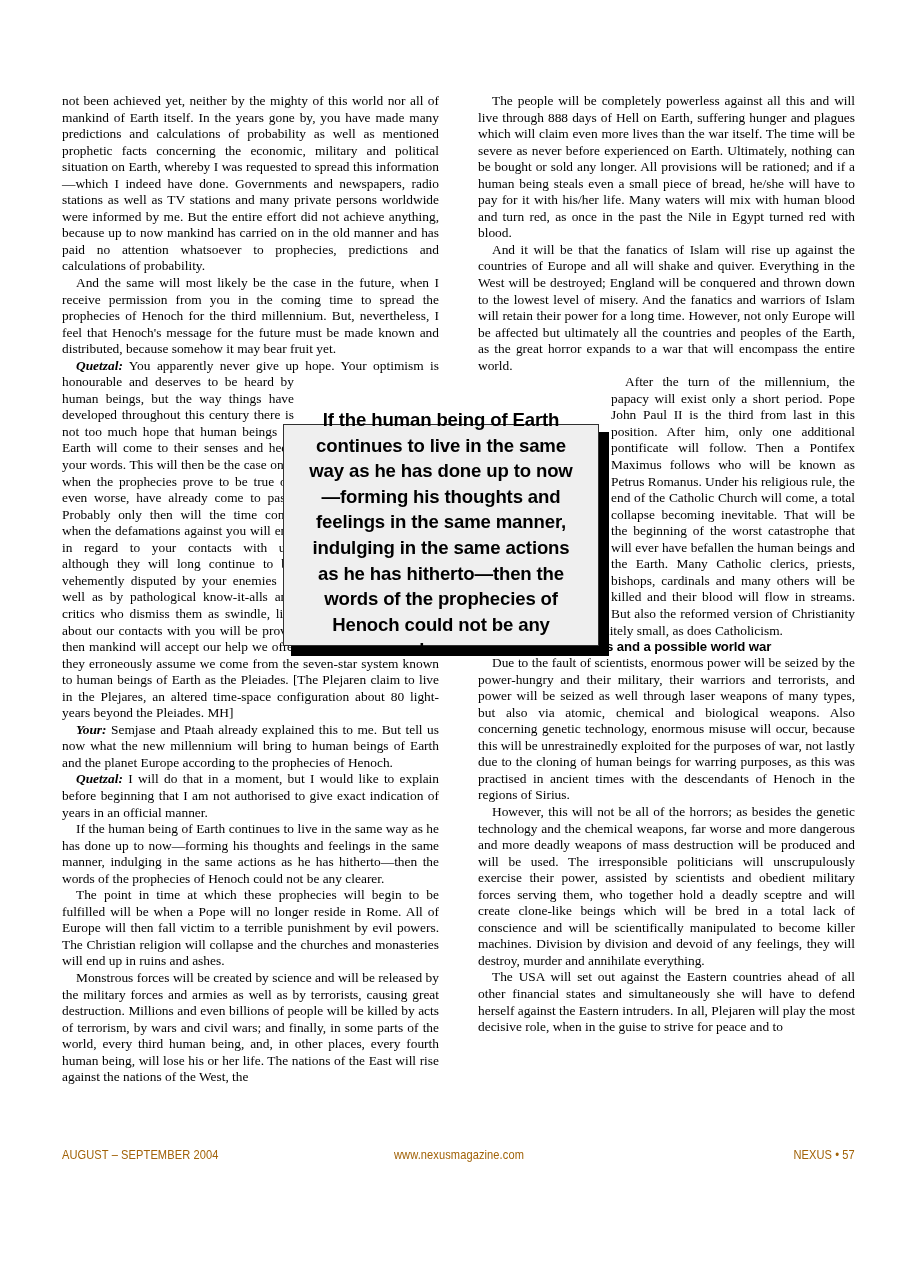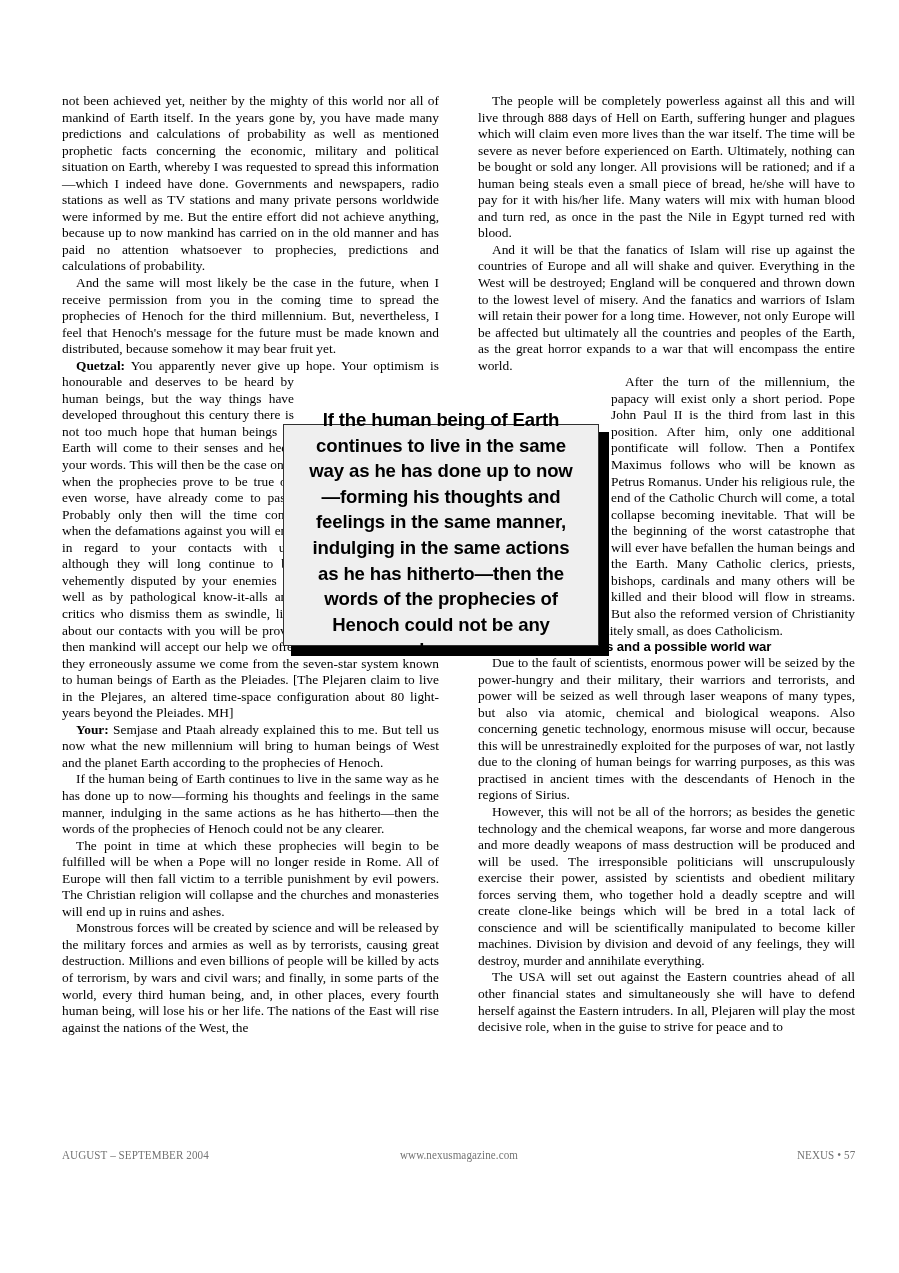--- a/index.html
+++ b/index.html
@@ -36,21 +36,21 @@
   }
   .col-left  { left: 62px;  }
   .col-right { left: 478px; }
 
   .col p {
     margin: 0;
     text-indent: 14px;
   }
   .col p.noindent { text-indent: 0; }
 
-  .speaker { font-weight: bold; }
+  .speaker { font-weight: bold; font-style: italic; }
 
   
   .shape-left {
     float: right;
     width: 145px;
     height: 232px;
     shape-outside: content-box;
   }
   .shape-right {
     float: left;
@@ -103,44 +103,45 @@
     letter-spacing: -0.15px;
   }
 
   
   .footer {
     position: absolute;
     left: 62px;
     top: 1148px;
     width: 793px;
     height: 18px;
-    font-family: Liberation Serif, serif;
+    font-family: Liberation Sans, sans-serif;
     font-size: 12.6px;
     letter-spacing: 0.1px;
-    color: #737373;
+    color: #a16207;
   }
   .footer .f-left   { position: absolute; left: 0;   top: 0; transform: scaleX(0.88); transform-origin: left center; }
   .footer .f-center { position: absolute; left: 50%; top: 0; transform: translateX(-50%) scaleX(0.88); }
   .footer .f-right  { position: absolute; right: 0;  top: 0; transform: scaleX(0.88); transform-origin: right center; }
 </style>
 </head>
 <body>
 
 <div class="page">
 
   <div class="col col-left">
 
     <p class="noindent">not been achieved yet, neither by the mighty of this world nor all of mankind of Earth itself.  In the years gone by, you have made many predictions and calculations of probability as well as mentioned prophetic facts concerning the economic, military and political situation on Earth, whereby I was requested to spread this information—which I indeed have done.  Governments and newspapers, radio stations as well as TV stations and many private persons worldwide were informed by me.  But the entire effort did not achieve anything, because up to now mankind has carried on in the old manner and has paid no attention whatsoever to prophecies, predictions and calculations of probability.</p>
 
     <p>And the same will most likely be the case in the future, when I receive permission from you in the coming time to spread the prophecies of Henoch for the third millennium.  But, nevertheless, I feel that Henoch's message for the future must be made known and distributed, because somehow it may bear fruit yet.</p>
 
     <p><span class="speaker">Quetzal:</span><span class="shape-left"></span><span>  You apparently never give up hope.  Your optimism is honourable and deserves to be heard by human beings, but the way things have developed throughout this century there is not too much hope that human beings of Earth will come to their senses and heed your words.  This will then be the case only when the prophecies prove to be true or, even worse, have already come to pass.  Probably only then will the time come when the defamations against you will end in regard to your contacts with us, although they will long continue to be vehemently disputed by your enemies as well as by pathological know-it-alls and critics who dismiss them as swindle, lies and fraud.  The full truth about our contacts with you will be proven in the distant future, and then mankind will accept our help we offer through you—even when they erroneously assume we come from the seven-star system known to human beings of Earth as the Pleiades.  [The Plejaren claim to live in the Plejares, an altered time-space configuration about 80 light-years beyond the Pleiades.  MH]</span></p>
 
-    <p><span class="speaker">Your:</span><span>  Semjase and Ptaah already explained this to me.  But tell us now what the new millennium will bring to human beings of West and the planet Earth according to the prophecies of Henoch.</span></p>
+    <p><span class="speaker">Your:</span><span>  Semjase and Ptaah already explained this to me.  But tell us now what the new millennium will bring to human beings of Earth and the planet Europe according to the prophecies of Henoch.</span></p>
 
+    <p><span class="speaker">Quetzal:</span><span>  I will do that in a moment, but I would like to explain before beginning that I am not authorised to give exact indication of years in an official manner.</span></p>
 
     <p>If the human being of Earth continues to live in the same way as he has done up to now—forming his thoughts and feelings in the same manner, indulging in the same actions as he has hitherto—then the words of the prophecies of Henoch could not be any clearer.</p>
 
     <p>The point in time at which these prophecies will begin to be fulfilled will be when a Pope will no longer reside in Rome.  All of Europe will then fall victim to a terrible punishment by evil powers.  The Christian religion will collapse and the churches and monasteries will end up in ruins and ashes.</p>
 
     <p>Monstrous forces will be created by science and will be released by the military forces and armies as well as by terrorists, causing great destruction.  Millions and even billions of people will be killed by acts of terrorism, by wars and civil wars; and finally, in some parts of the world, every third human being, and, in other places, every fourth human being, will lose his or her life.  The nations of the East will rise against the nations of the West, the</p>
   </div>
 
   <div class="col col-right">
 

